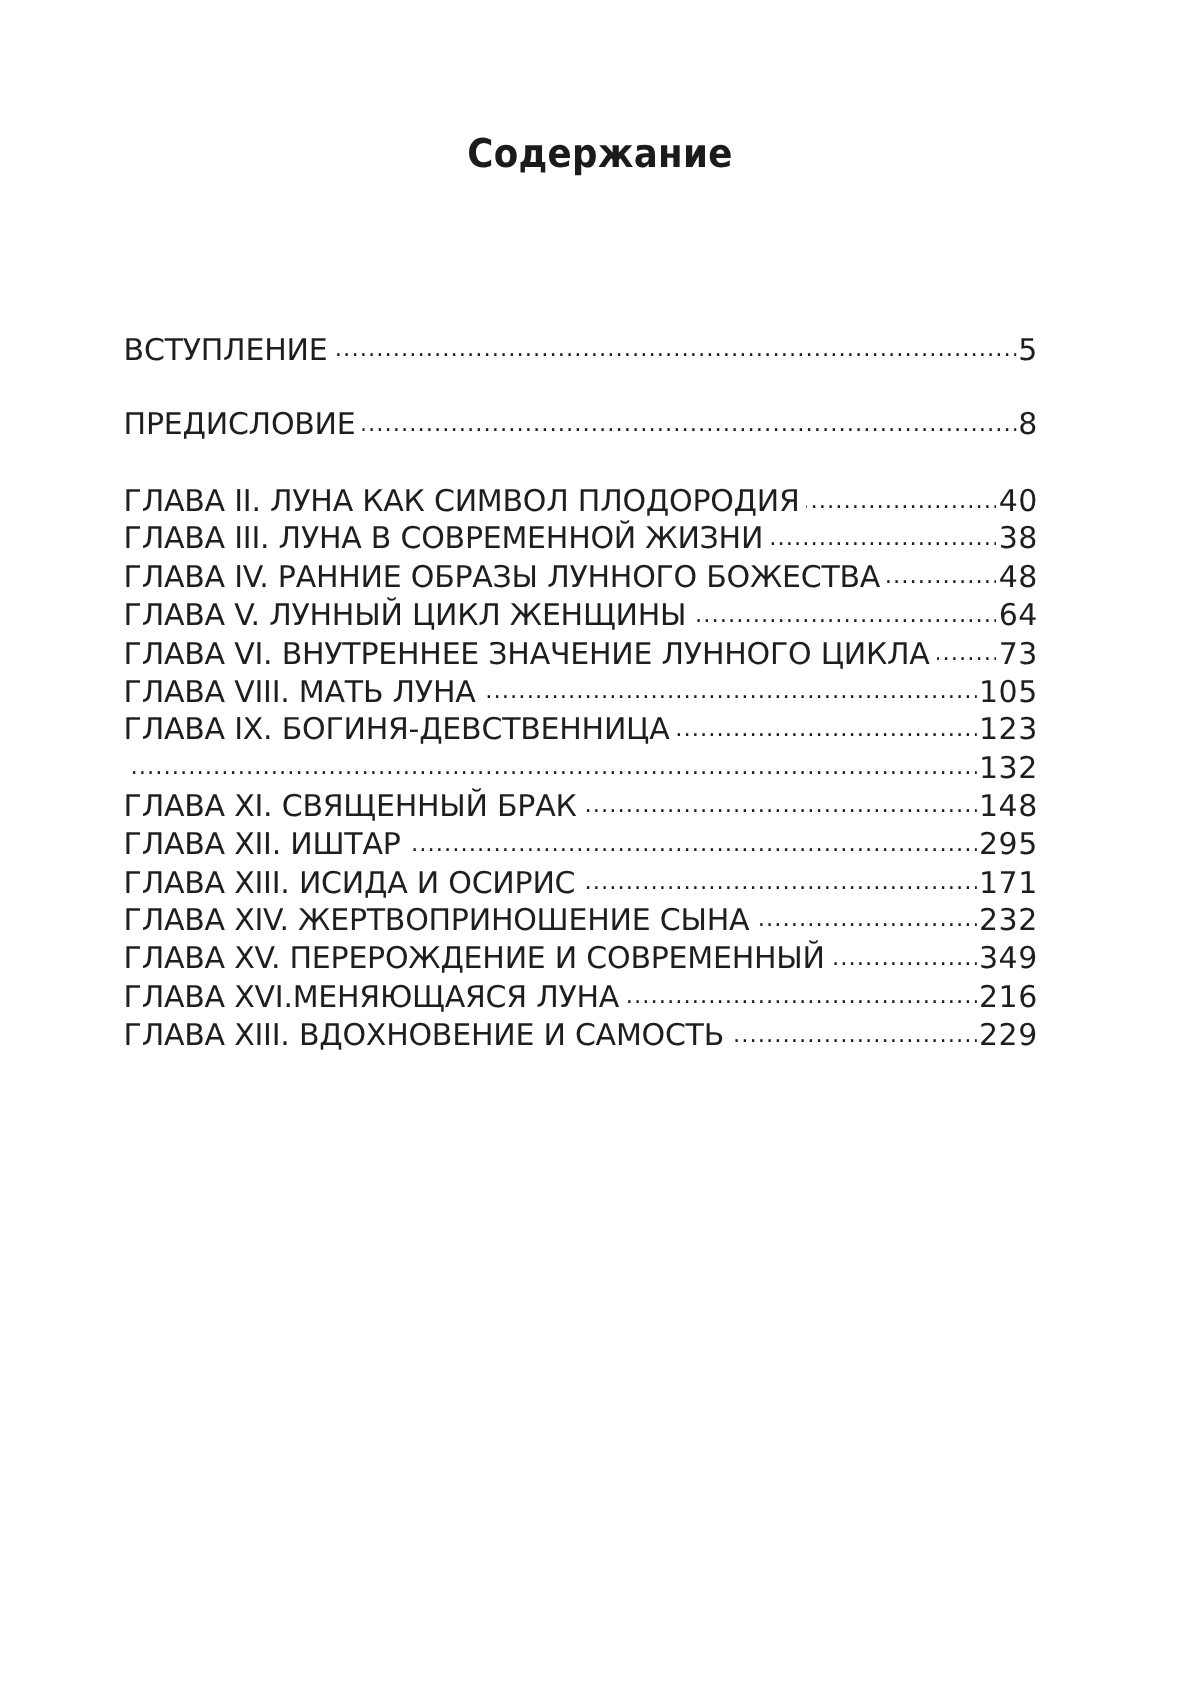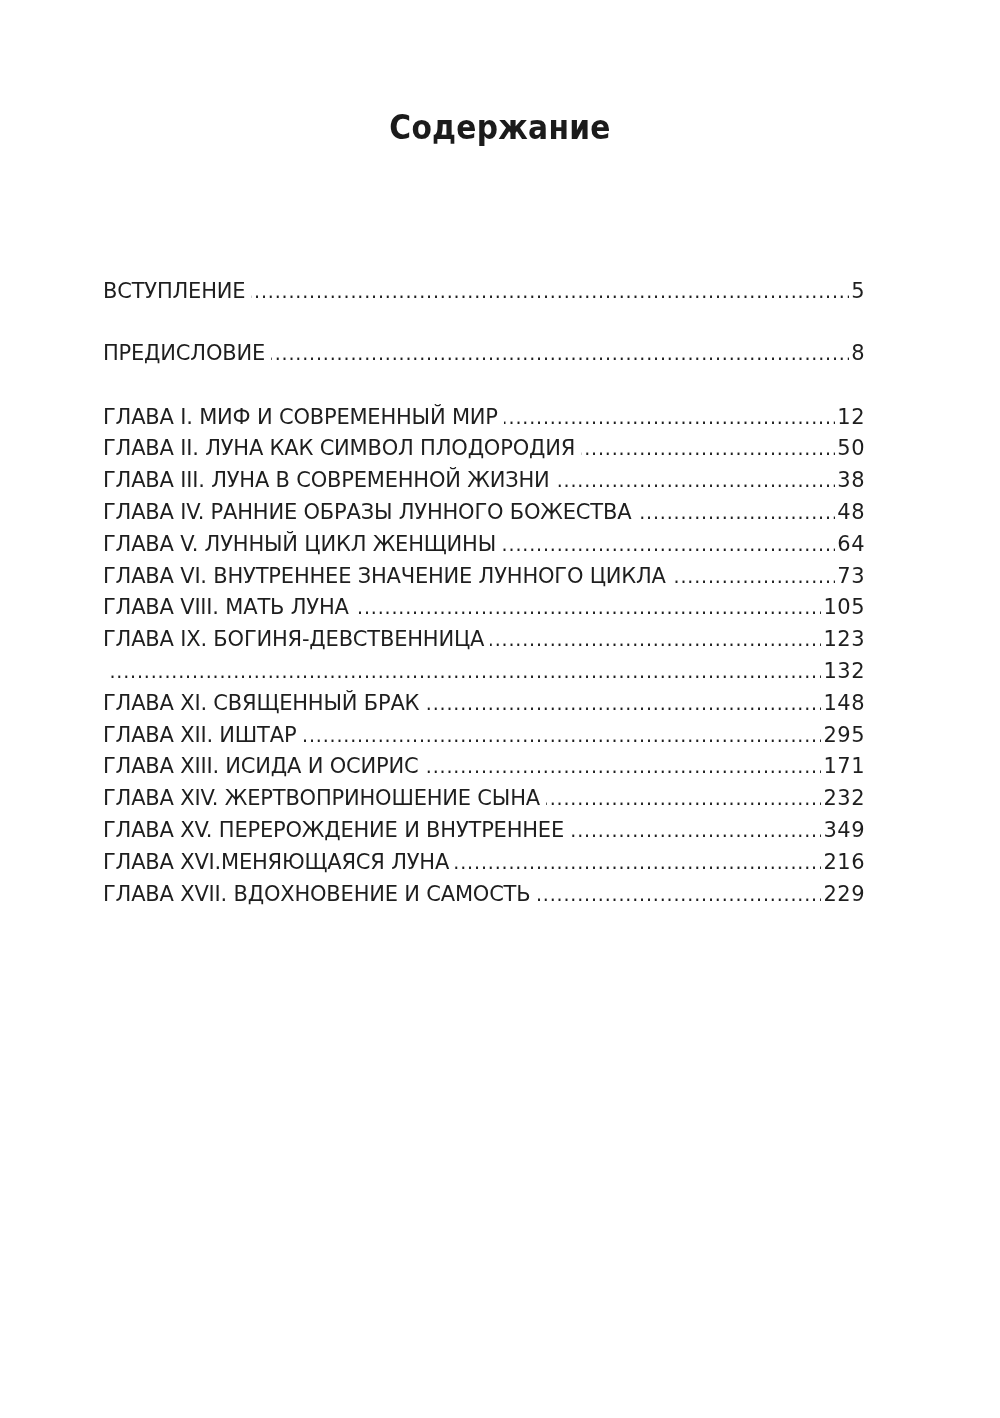--- a/index.html
+++ b/index.html
@@ -37,21 +37,21 @@
   }
   .toc-group {
     margin: 0;
     padding: 0;
   }
   .toc-entry {
     display: flex;
     align-items: flex-start;
     height: 31.8px;
     line-height: 31.8px;
-    font-size: 21px;
+    font-size: 25px;
     white-space: nowrap;
     overflow: hidden;
   }
   .toc-label {
     flex: 0 0 auto;
     display: inline-block;
     transform-origin: left center;
     letter-spacing: -0.2px;
   }
   .toc-dots {
@@ -97,28 +97,23 @@
   </div>
   <div class="toc-group group-preface">
     <div class="toc-entry">
       <span class="toc-label">ПРЕДИСЛОВИЕ</span>
       <span class="toc-dots"></span>
       <span class="toc-page">8</span>
     </div>
   </div>
   <div class="toc-group" id="chapters">
       <div class="toc-entry">
-        <span class="toc-label">ГЛАВА I. МИФ И СОВРЕМЕННЫЙ МИР</span>
-        <span class="toc-dots"></span>
-        <span class="toc-page">12</span>
-      </div>
-      <div class="toc-entry">
         <span class="toc-label">ГЛАВА II. ЛУНА КАК СИМВОЛ ПЛОДОРОДИЯ</span>
         <span class="toc-dots"></span>
-        <span class="toc-page">50</span>
+        <span class="toc-page">40</span>
       </div>
       <div class="toc-entry">
         <span class="toc-label">ГЛАВА III. ЛУНА В СОВРЕМЕННОЙ ЖИЗНИ</span>
         <span class="toc-dots"></span>
         <span class="toc-page">38</span>
       </div>
       <div class="toc-entry">
         <span class="toc-label">ГЛАВА IV. РАННИЕ ОБРАЗЫ ЛУННОГО БОЖЕСТВА</span>
         <span class="toc-dots"></span>
         <span class="toc-page">48</span>
@@ -161,28 +156,28 @@
         <span class="toc-label">ГЛАВА XIII. ИСИДА И ОСИРИС</span>
         <span class="toc-dots"></span>
         <span class="toc-page">171</span>
       </div>
       <div class="toc-entry">
         <span class="toc-label">ГЛАВА XIV. ЖЕРТВОПРИНОШЕНИЕ СЫНА</span>
         <span class="toc-dots"></span>
         <span class="toc-page">232</span>
       </div>
       <div class="toc-entry">
-        <span class="toc-label">ГЛАВА XV. ПЕРЕРОЖДЕНИЕ И ВНУТРЕННЕЕ</span>
+        <span class="toc-label">ГЛАВА XV. ПЕРЕРОЖДЕНИЕ И СОВРЕМЕННЫЙ</span>
         <span class="toc-dots"></span>
         <span class="toc-page">349</span>
       </div>
       <div class="toc-entry">
         <span class="toc-label">ГЛАВА XVI.МЕНЯЮЩАЯСЯ ЛУНА</span>
         <span class="toc-dots"></span>
         <span class="toc-page">216</span>
       </div>
       <div class="toc-entry">
-        <span class="toc-label">ГЛАВА XVII. ВДОХНОВЕНИЕ И САМОСТЬ</span>
+        <span class="toc-label">ГЛАВА XIII. ВДОХНОВЕНИЕ И САМОСТЬ</span>
         <span class="toc-dots"></span>
         <span class="toc-page">229</span>
       </div>
     </div>
 </div>
 
 </body></html>

